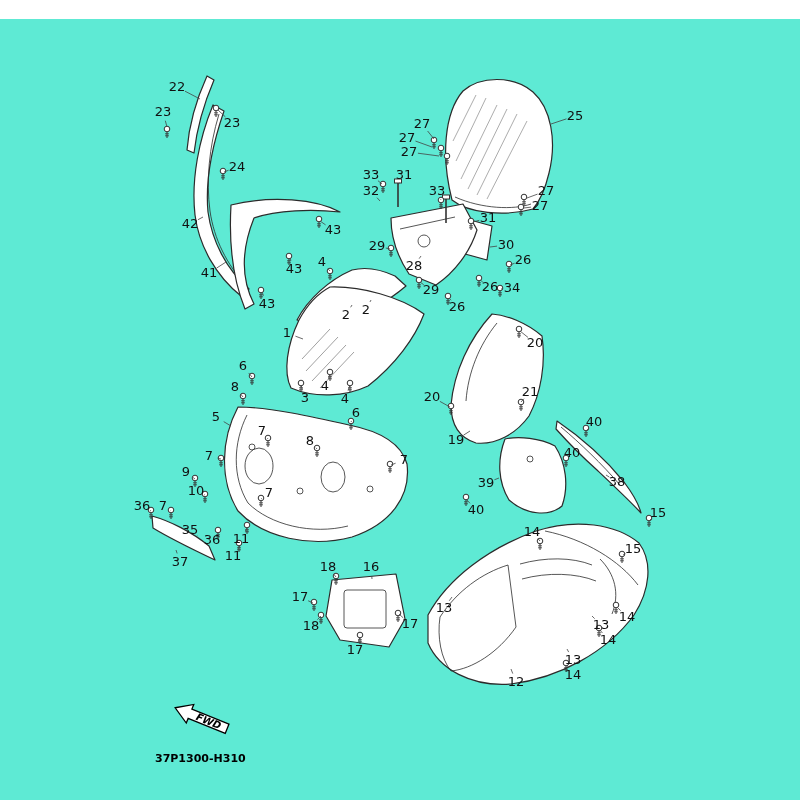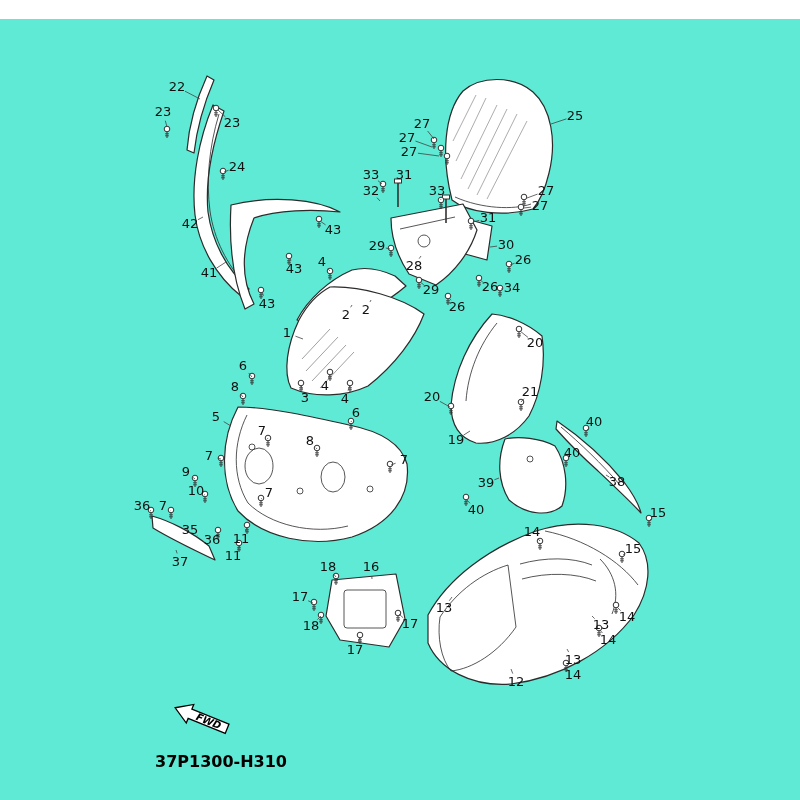--- a/index.html
+++ b/index.html
@@ -5,21 +5,21 @@
   html,body{margin:0;padding:0;background:#fff;}
   .canvas{position:relative;width:800px;height:800px;background:#5eead4;overflow:hidden;
           font-family:"DejaVu Sans","Liberation Sans",sans-serif;margin-top:19px;}
   svg{position:absolute;left:0;top:0;}
   .part{fill:#ffffff;stroke:#2b2b2b;stroke-width:1.2;stroke-linejoin:round;}
   .inner{fill:none;stroke:#2b2b2b;stroke-width:0.8;}
   .hatch{stroke:#888;stroke-width:0.7;}
   .hatch2{stroke:#777;stroke-width:0.7;}
   .leader{stroke:#444;stroke-width:0.8;}
   .callout{font:13px "DejaVu Sans","Liberation Sans",sans-serif;fill:#111;text-anchor:middle;}
-  .part-code{position:absolute;left:155px;top:733px;font-size:16px;font-weight:bold;color:#000;}
+  .part-code{position:absolute;left:155px;top:733px;font-size:11px;font-weight:bold;color:#000;}
   .fwd-text{font:italic bold 10px "DejaVu Sans",sans-serif;fill:#000;text-anchor:middle;}
 </style>
 </head>
 <body>
 
 <div class="canvas">
 <svg id="diagram" width="800" height="800" viewBox="0 0 800 800">
 
   <defs>
     <g id="screw">

